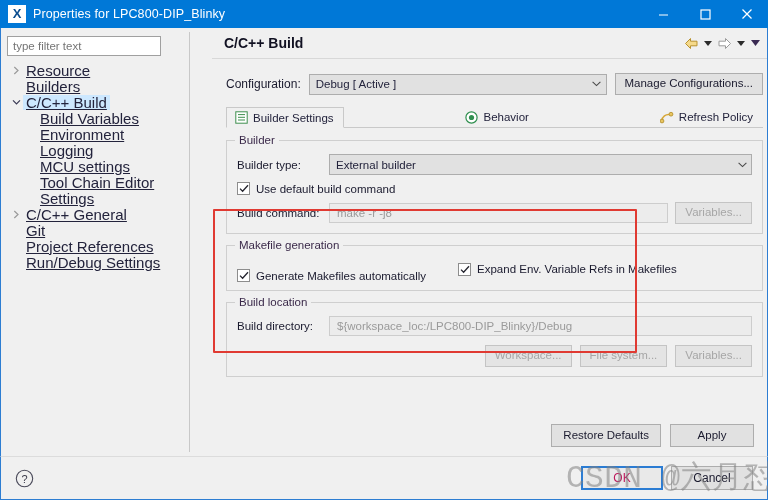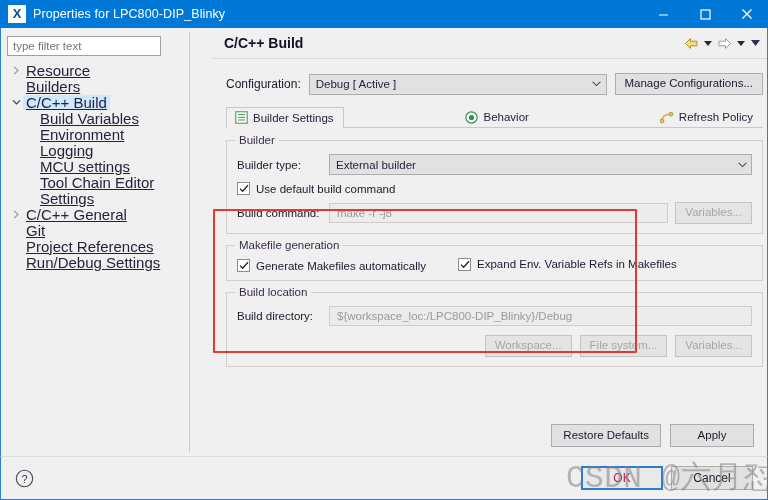--- a/index.html
+++ b/index.html
@@ -617,21 +617,21 @@
           <div class="field-row">
             <div class="field-label">Build command:</div>
             <div class="textbox">make -r -j8</div>
             <button class="btn disabled" style="margin-left:7px;flex:none;">Variables...</button>
           </div>
         </div>
 
         <div class="group" style="margin-top:11px;padding-bottom:8px;">
           <div class="group-title">Makefile generation</div>
           <div style="display:flex;align-items:center;">
-            <div class="checkbox-row" style="margin-top:7px;">
+            <div class="checkbox-row" style="margin-top:17px;">
               <span class="cb">
                 <svg width="10" height="9" viewBox="0 0 10 9">
                     <path d="M1 4.6 L3.6 7.2 L9 1.2" fill="none" stroke="#25252f" stroke-width="1.3"></path>
                   </svg>
               </span>
               <span>Generate Makefiles automatically</span>
             </div>
             <div class="checkbox-row" style="margin-top:4px;margin-left:32px;">
               <span class="cb">
                 <svg width="10" height="9" viewBox="0 0 10 9">

